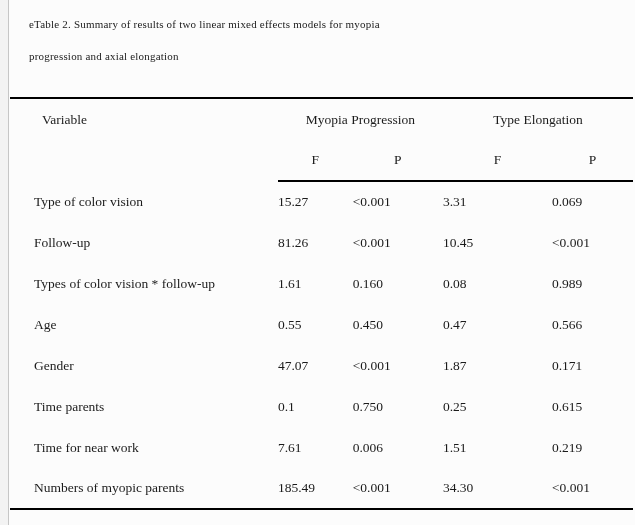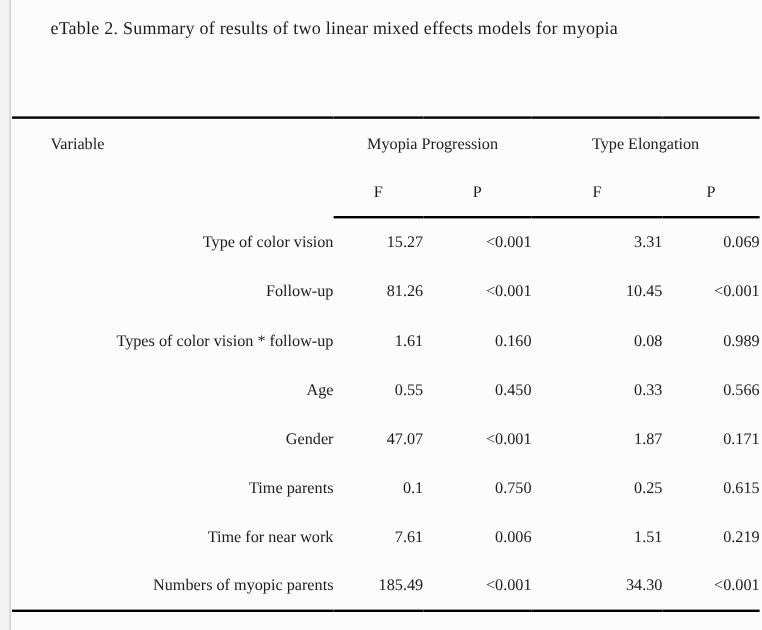--- a/index.html
+++ b/index.html
@@ -11,22 +11,22 @@
     color:#1b1b1b;
     overflow:hidden;
   }
   .left-edge {
     position:absolute; left:0; top:0;
     width:8px; height:100%;
     background:#f3f3f3;
     border-right:1px solid #c6c6c6;
   }
   .title {
-    position:absolute; left:42px; top:8px; width:560px;
-    font-size:15px; line-height:32px;
+    position:absolute; left:29px; top:8px; width:560px;
+    font-size:11px; line-height:32px;
     letter-spacing:0.2px;
   }
   .doc-table {
     position:absolute; left:10px; top:97px; width:623px;
     border-collapse:collapse; table-layout:fixed;
     font-size:13.5px;
     border-top:2px solid #000;
     border-bottom:2px solid #000;
   }
   .doc-table th, .doc-table td {
@@ -34,42 +34,43 @@
   }
   .doc-table thead tr.group-row { height:42px;padding-left:18px; }
   .doc-table thead tr.sub-row { height:41px; }
   .doc-table thead tr.sub-row th { border-bottom:2px solid #000; }
   .doc-table .var-head {
     text-align:left; padding-left:32px; vertical-align:top; padding-top:13px;
   }
   .doc-table .group-head { }
   .doc-table .sub-head { text-align:center; }
   .doc-table tbody tr { height:41px; }
-  .doc-table tbody td.var-cell { text-align:right; padding-left:24px; }
-  .doc-table tbody td.num-cell { text-align:right; }
+  .doc-table tbody td.var-cell { text-align:left; padding-left:24px; }
+  .doc-table tbody td.num-cell { text-align:left; }
   .watermark {
     position:absolute; left:505px; top:478px; width:130px; height:40px;
     z-index:5;
   }
   .wm-logo { position:absolute; left:0; top:0; }
   .wm-text {
     position:absolute; left:40px; top:6px;
     font-size:17px; font-weight:600;
     color:#8f8f8f; letter-spacing:1px;
     white-space:nowrap;
   }
 </style>
 </head>
 <body>
 
 <div class="page">
   <div class="left-edge"></div>
 
   <div class="title">
     <div>eTable 2. Summary of results of two linear mixed effects models for myopia</div>
+    <div>progression and axial elongation</div>
   </div>
 
   <table class="doc-table">
     <colgroup>
       <col style="width:43%">
       <col style="width:12%">
       <col style="width:14.5%">
       <col style="width:17.5%">
       <col style="width:13%">
     </colgroup>
@@ -105,21 +106,21 @@
         <td class="var-cell">Types of color vision * follow-up</td>
         <td class="num-cell">1.61</td>
         <td class="num-cell">0.160</td>
         <td class="num-cell">0.08</td>
         <td class="num-cell">0.989</td>
       </tr>
       <tr>
         <td class="var-cell">Age</td>
         <td class="num-cell">0.55</td>
         <td class="num-cell">0.450</td>
-        <td class="num-cell">0.33</td>
+        <td class="num-cell">0.47</td>
         <td class="num-cell">0.566</td>
       </tr>
       <tr>
         <td class="var-cell">Gender</td>
         <td class="num-cell">47.07</td>
         <td class="num-cell">&lt;0.001</td>
         <td class="num-cell">1.87</td>
         <td class="num-cell">0.171</td>
       </tr>
       <tr>

